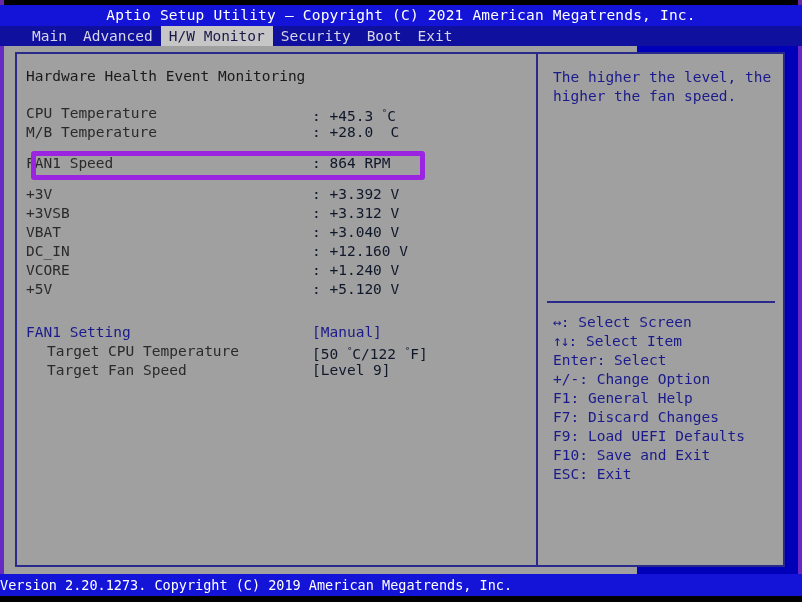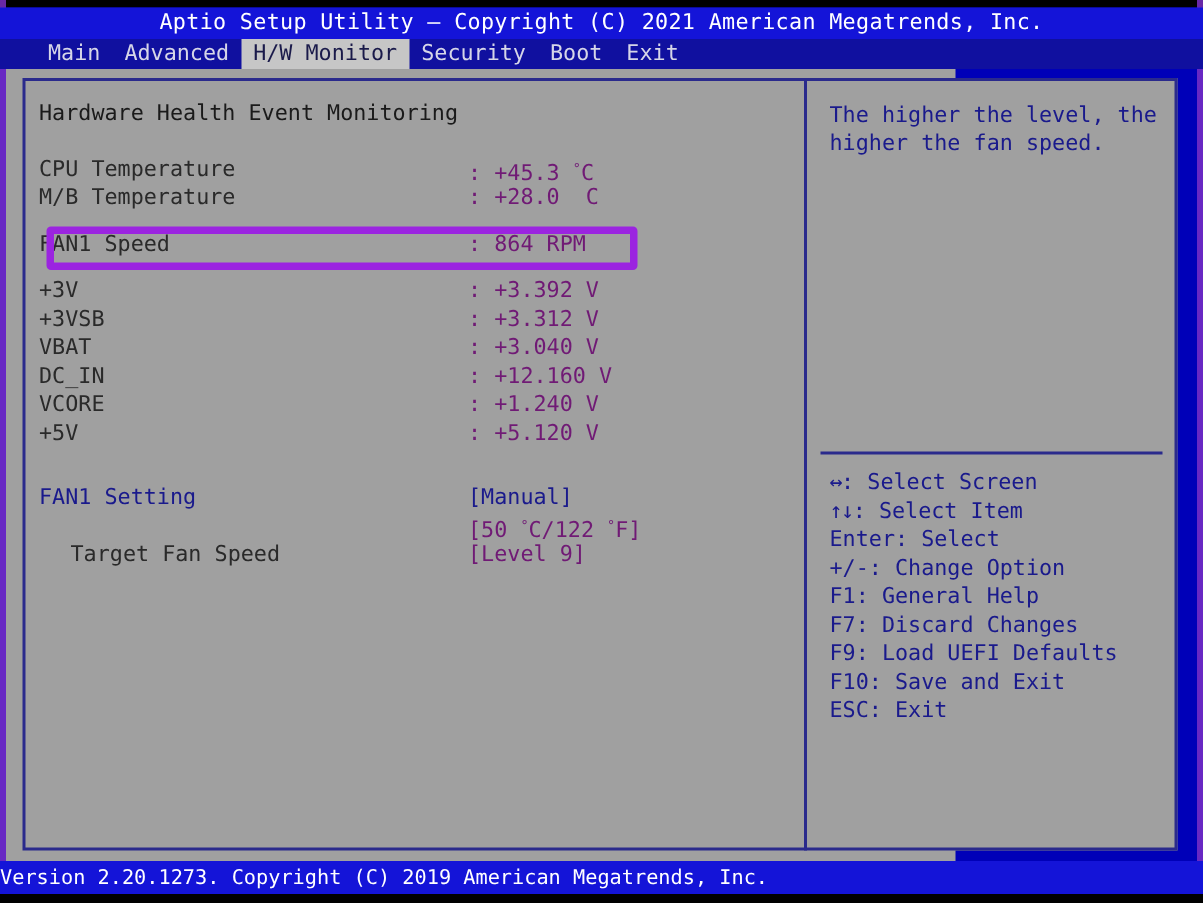--- a/index.html
+++ b/index.html
@@ -138,21 +138,21 @@
   }
   .row .label {
     position: absolute;
     left: 9px;
     color: #2a2a2a;
   }
   .row .label.indent { left: 30px; }
   .row .value {
     position: absolute;
     left: 295px;
-    color: #701a75;
+    color: #0f172a;
   }
   .row.blue .label,
   .row.blue .value { color: #1a1a8c; }
 
   .row .value .deg {
     font-size: 9px;
     vertical-align: 5px;
   }
 
   .spacer-12 { height: 12px; }
@@ -252,21 +252,21 @@
           <div class="row"><span class="label">FAN1 Speed</span><span class="value">: 864 RPM</span></div>
           <div class="spacer-12"></div>
           <div class="row"><span class="label">+3V</span><span class="value">: +3.392 V</span></div>
           <div class="row"><span class="label">+3VSB</span><span class="value">: +3.312 V</span></div>
           <div class="row"><span class="label">VBAT</span><span class="value">: +3.040 V</span></div>
           <div class="row"><span class="label">DC_IN</span><span class="value">: +12.160 V</span></div>
           <div class="row"><span class="label">VCORE</span><span class="value">: +1.240 V</span></div>
           <div class="row"><span class="label">+5V</span><span class="value">: +5.120 V</span></div>
           <div class="spacer-24"></div>
           <div class="row blue"><span class="label">FAN1 Setting</span><span class="value">[Manual]</span></div>
-          <div class="row"><span class="value">[50 <span class="deg">°</span>C/122 <span class="deg">°</span>F]</span></div>
+          <div class="row"><span class="label indent">Target CPU Temperature</span><span class="value">[50 <span class="deg">°</span>C/122 <span class="deg">°</span>F]</span></div>
           <div class="row"><span class="label indent">Target Fan Speed</span><span class="value">[Level 9]</span></div>
         </div>
       <div class="annotation-box" style="border-color: rgb(155, 36, 224);"></div>
     </div>
 
     <div class="right-pane">
       <div class="help-text">The higher the level, the higher the fan speed.</div>
       <div class="hdivider"></div>
       <div class="keys" id="keylist">
           <div class="key-line"><span class="glyph">↔</span><span>: Select Screen</span></div>

